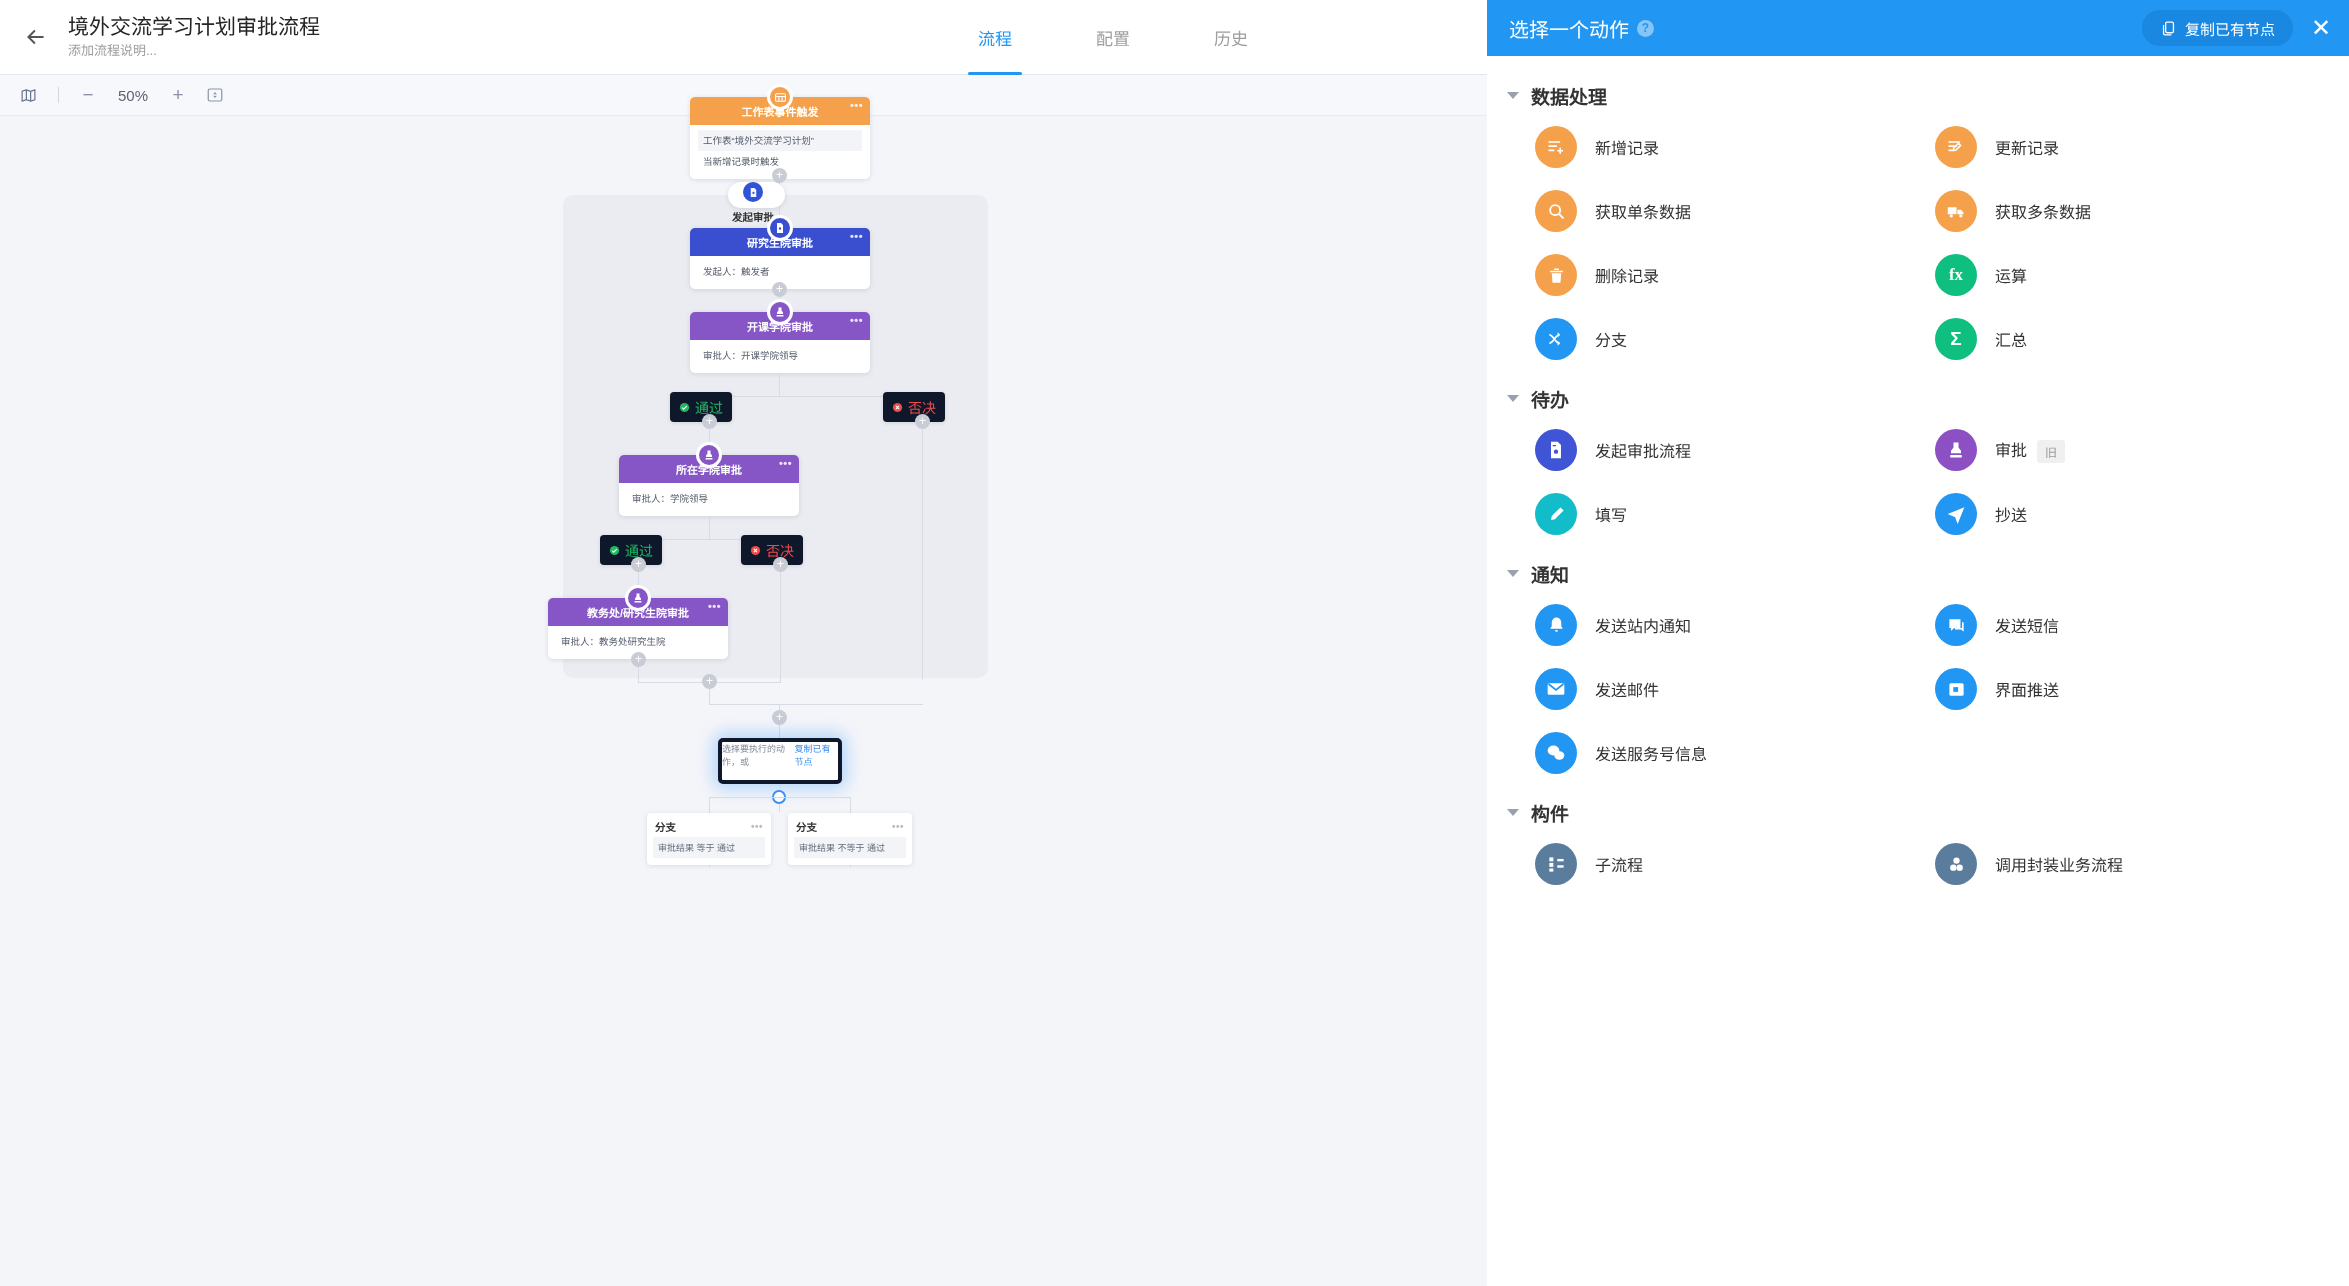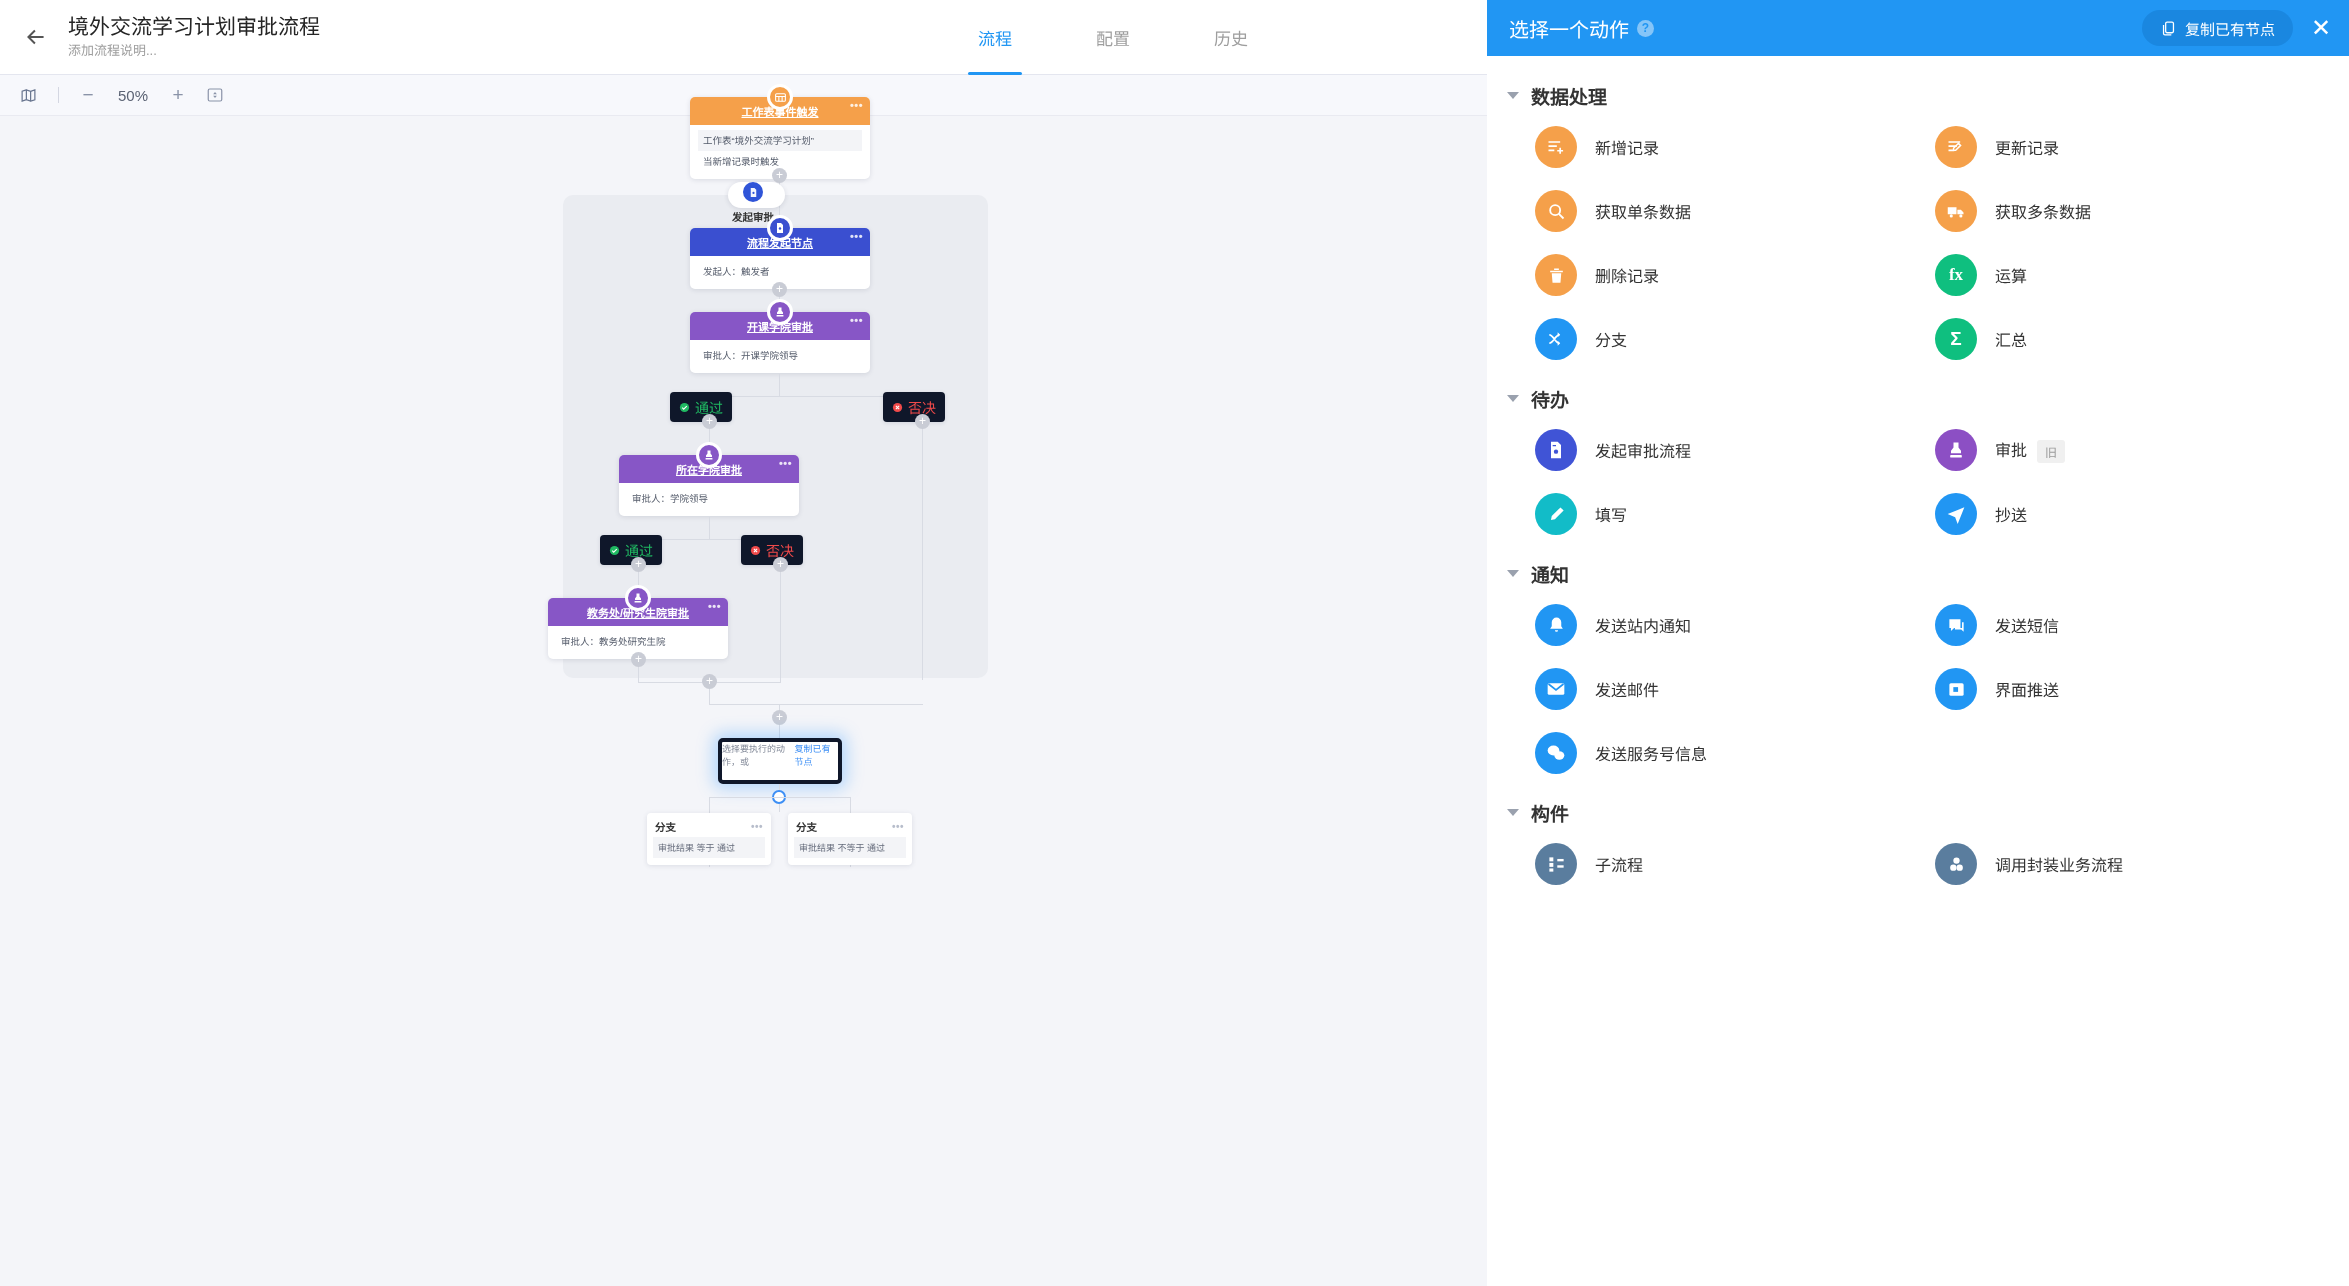--- a/index.html
+++ b/index.html
@@ -29,21 +29,21 @@
   .sb-btn { width: 26px; height: 26px; display: flex; align-items: center; justify-content: center; font-size: 19px; color: #8a93a8; cursor: pointer; }
   .zoom-val { font-size: 15px; color: #5b6374; min-width: 44px; text-align: center; cursor: default; }
 
   
   #canvas { position: absolute; left: 0; top: 116px; width: 1487px; height: 1170px; background: #f4f5f9; }
   .grp { position: absolute; background: #eaecf1; border-radius: 10px; }
 
   .node { position: absolute; width: 180px; border-radius: 5px; background: #fff;
           box-shadow: 0 1px 5px rgba(40,50,80,.13); }
   .node-head { height: 28px; border-radius: 5px 5px 0 0; display: flex; align-items: center; justify-content: center;
-               color: #fff; font-size: 11px; font-weight: bold; position: relative; text-decoration: underline; }
+               color: #fff; font-size: 11px; font-weight: bold; position: relative; }
   .node-head .dots { position: absolute; right: 7px; top: 2px; color: rgba(255,255,255,.85); font-size: 11px; letter-spacing: .5px; cursor: pointer; }
   .node-body { padding: 5px 8px 7px; }
   .node-row { font-size: 9.5px; color: #555c6b; padding: 4px 5px; line-height: 13px; }
   .node-row.shade { background: #f3f4f7; }
   .node-badge { position: absolute; top: -13px; left: 50%; transform: translateX(-50%);
                 width: 26px; height: 26px; border-radius: 50%; border: 3px solid #fff;
                 display: flex; align-items: center; justify-content: center; color: #fff; }
 
   .pill { position: absolute; height: 26px; background: #fff; border-radius: 13px; display: flex; align-items: center;
           gap: 7px; padding: 0 11px 0 4px; box-shadow: 0 1px 5px rgba(40,50,80,.14); font-size: 10.5px; color: #333; font-weight: bold; flex-direction: column; }
@@ -176,21 +176,21 @@
       <div class="line" style="left:779px; top:92px; width:1px; height:22px;"></div>
 
       <div class="node" style="left:690px; top:112px;">
         <div class="node-head" style="background:#3a4fd0;">
           <span class="node-badge" style="background:#3a4fd0;">
             <svg width="12" height="12" viewBox="0 0 24 24" fill="#fff">
               <path d="M6 2h8l4 4v16H6z"></path>
                 <circle cx="12" cy="13" r="2.4" fill="#3a4fd0"></circle>
             </svg>
           </span>
-          <span>流程发起节点</span>
+          <span>研究生院审批</span>
           <span class="dots">•••</span>
         </div>
         <div class="node-body">
           <div class="node-row">
             <span>发起人：</span><span>触发者</span>
           </div>
         </div>
       </div>
 
       <div class="line" style="left:779px; top:174px; width:1px; height:34px;"></div>

